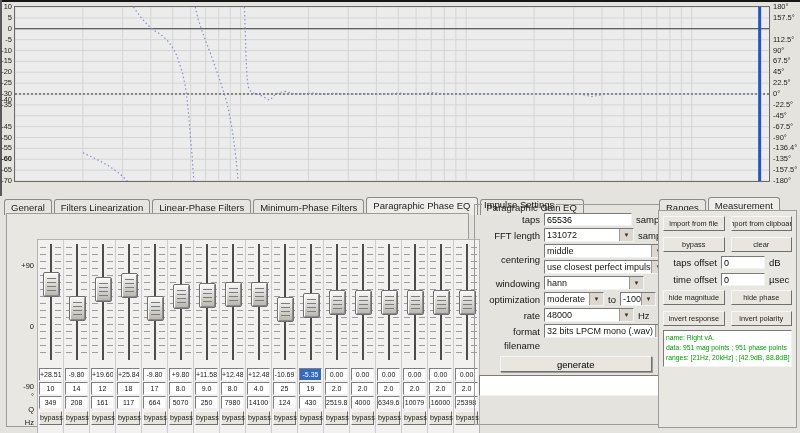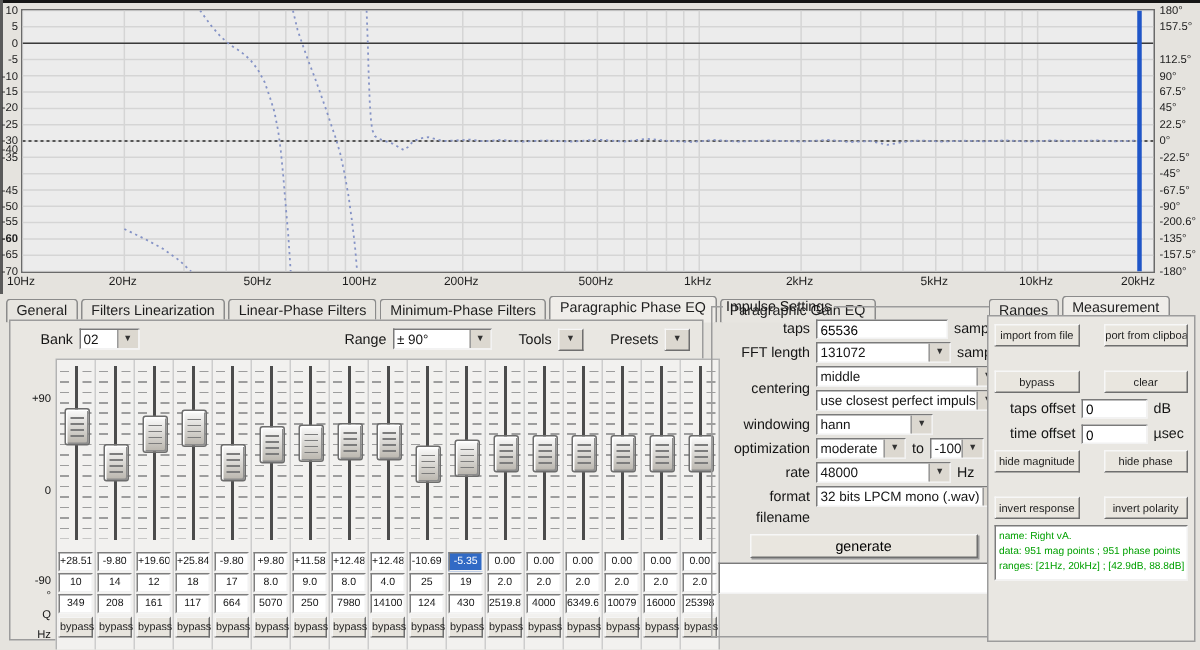--- a/index.html
+++ b/index.html
@@ -70,21 +70,21 @@
   .tin{height:13px;box-sizing:border-box;border:1px solid;border-color:#7a7a7a #f2f2f2 #f2f2f2 #7a7a7a;
        font-size:9px;padding:0 2px;background:#fff;font-family:"Liberation Sans",sans-serif;outline:none;}
   .stack{display:flex;flex-direction:column;gap:2px;}
   .gen{display:block;margin:5px auto 3px;width:152px;height:16px;background:#e9e6df;font-family:"Liberation Sans",sans-serif;
        border:1px solid;border-color:#f7f7f7 #6f6f6f #6f6f6f #f7f7f7;box-shadow:1px 1px 0 #9a9a9a;font-size:9.5px;line-height:13px;}
   #out-box{height:19px;margin:2px 1px 0;background:#fff;border:1px solid;border-color:#7a7a7a #f2f2f2 #f2f2f2 #7a7a7a;}
 
   
   #meas-panel{position:absolute;left:658px;top:210px;width:139px;height:218px;box-sizing:border-box;
               border:1px solid #9c9c9c;background:#e9e7e2;padding:5px 4px 4px;}
-  .btn-grid{display:grid;grid-template-columns:1fr 1fr;gap:16px;margin-bottom:2px;}
+  .btn-grid{display:grid;grid-template-columns:1fr 1fr;gap:6px;margin-bottom:2px;}
   .sbtn{height:13px;background:#e9e6df;border:1px solid;border-color:#f7f7f7 #6f6f6f #6f6f6f #f7f7f7;
         font-size:7.4px;display:flex;align-items:center;justify-content:center;white-space:nowrap;overflow:hidden;color:#1d1d1d;}
   .offset-row{display:flex;align-items:center;margin:4px 0;font-size:9.5px;}
   .offset-row .olab{flex:0 0 54px;text-align:right;padding-right:4px;}
   #info-box{margin-top:4px;background:#fff;border:1px solid;border-color:#7a7a7a #f2f2f2 #f2f2f2 #7a7a7a;
             padding:2px 2px;font-size:6.8px;line-height:1.5;color:#00a000;white-space:nowrap;overflow:hidden;}
 </style>
 </head>
 <body>
 
@@ -175,66 +175,37 @@
       <div class="axis-lab" style="top: 28.625px;">112.5°</div>
       <div class="axis-lab" style="top: 39.5px;">90°</div>
       <div class="axis-lab" style="top: 50.375px;">67.5°</div>
       <div class="axis-lab" style="top: 61.25px;">45°</div>
       <div class="axis-lab" style="top: 72.125px;">22.5°</div>
       <div class="axis-lab" style="top: 83px;">0°</div>
       <div class="axis-lab" style="top: 93.875px;">-22.5°</div>
       <div class="axis-lab" style="top: 104.75px;">-45°</div>
       <div class="axis-lab" style="top: 115.625px;">-67.5°</div>
       <div class="axis-lab" style="top: 126.5px;">-90°</div>
-      <div class="axis-lab" style="top: 137.375px;">-200.6°</div>
+      <div class="axis-lab" style="top: 137.375px;">-136.4°</div>
       <div class="axis-lab" style="top: 148.25px;">-135°</div>
       <div class="axis-lab" style="top: 159.125px;">-157.5°</div>
       <div class="axis-lab" style="top: 170px;">-180°</div>
-    </div>
-  <div id="x-labs">
-      <div class="axis-lab" style="left: 0px; top: 1px;">10Hz</div>
-      <div class="axis-lab" style="left: 67.9078px; top: 1px;">20Hz</div>
-      <div class="axis-lab" style="left: 157.677px; top: 1px;">50Hz</div>
-      <div class="axis-lab" style="left: 225.585px; top: 1px;">100Hz</div>
-      <div class="axis-lab" style="left: 293.493px; top: 1px;">200Hz</div>
-      <div class="axis-lab" style="left: 383.262px; top: 1px;">500Hz</div>
-      <div class="axis-lab" style="left: 451.17px; top: 1px;">1kHz</div>
-      <div class="axis-lab" style="left: 519.078px; top: 1px;">2kHz</div>
-      <div class="axis-lab" style="left: 608.847px; top: 1px;">5kHz</div>
-      <div class="axis-lab" style="left: 676.755px; top: 1px;">10kHz</div>
-      <div class="axis-lab" style="left: 744.662px; top: 1px;">20kHz</div>
     </div>
 </div>
 
 <div id="tabs" class="tabstrip">
     <div class="tab">General</div>
     <div class="tab">Filters Linearization</div>
     <div class="tab">Linear-Phase Filters</div>
     <div class="tab">Minimum-Phase Filters</div>
     <div class="tab active">Paragraphic Phase EQ</div>
     <div class="tab">Paragraphic Gain EQ</div>
   </div>
 
 <div id="eq-panel">
-  <div id="eq-head">
-    <span>Bank</span>
-    <span class="sel" style="width:40px">
-      <span class="txt">02</span>
-      <span class="dd">▼</span>
-    </span>
-    <span style="margin-left:auto">Range</span>
-    <span class="sel" style="width:66px">
-      <span class="txt">± 90°</span>
-      <span class="dd">▼</span>
-    </span>
-    <span style="margin-left:14px">Tools</span>
-    <span class="dd-btn">▼</span>
-    <span style="margin-left:14px">Presets</span>
-    <span class="dd-btn">▼</span>
-  </div>
   <div id="band-table">
     <div id="scale-col" style="height: 205px;">
         <div class="scale-lab" style="top: 22px;">+90</div>
         <div class="scale-lab" style="top: 83px;">0</div>
         <div class="scale-lab" style="top: 143px;">-90</div>
         <div class="scale-lab" style="top: 153px;">°</div>
         <div class="scale-lab" style="top: 166px;">Q</div>
         <div class="scale-lab" style="top: 179px;">Hz</div>
       </div>
     <div id="bands-wrap">
@@ -469,21 +440,21 @@
         <span class="dd">▼</span>
       </span>
       <span class="sel" style="width:122px">
         <span class="txt">use closest perfect impulse</span>
         <span class="dd">▼</span>
       </span>
     </span>
   </div>
   <div class="irow">
     <span class="ilab">windowing</span>
-    <span class="sel" style="width:78px">
+    <span class="sel" style="width:100px">
       <span class="txt">hann</span>
       <span class="dd">▼</span>
     </span>
   </div>
   <div class="irow">
     <span class="ilab">optimization</span>
     <span class="sel" style="width:60px">
       <span class="txt">moderate</span>
       <span class="dd">▼</span>
     </span>

